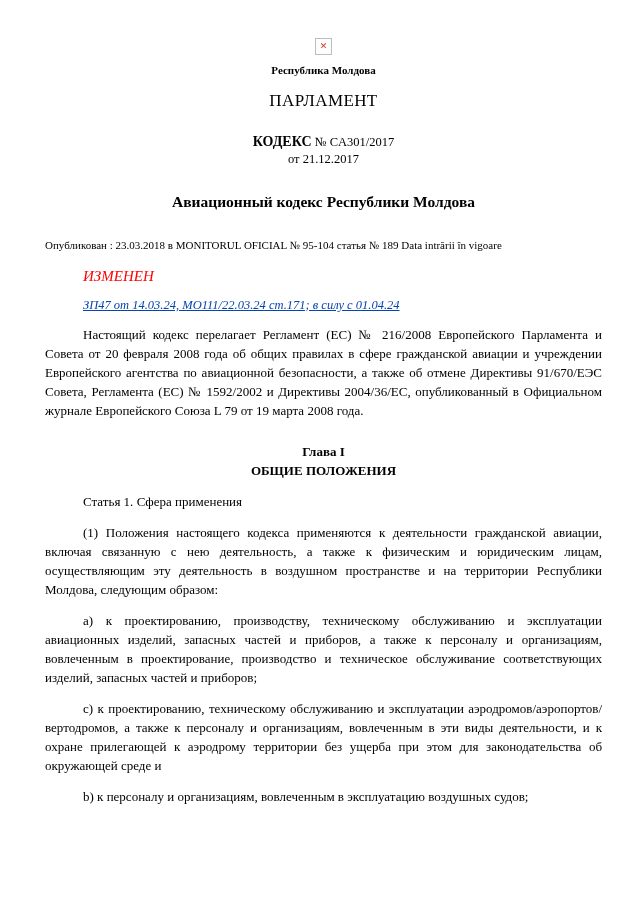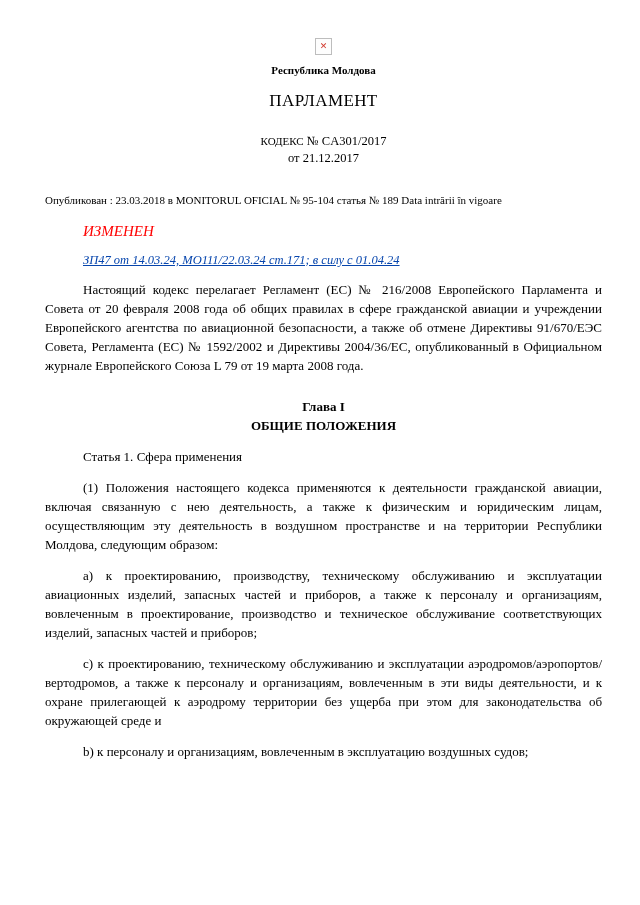--- a/index.html
+++ b/index.html
@@ -37,21 +37,21 @@
     position:absolute;left:0;right:0;top:1px;
     font-size:9px;line-height:12px;
     color:#d23b2f;
     font-family:"DejaVu Sans",sans-serif;
     text-align:center;
   }
 
   .country{font-weight:bold;font-size:11px;margin-top:9px;}
   .institution{font-size:17px;margin-top:15px;letter-spacing:.4px;}
   .codex-line{font-size:12.5px;margin-top:23px;}
-  .codex-line .doc-type{font-weight:normal;font-size:11px;}
+  .codex-line .doc-type{font-weight:bold;font-size:14px;}
   .doc-date{font-size:12.5px;margin-top:2px;}
   .doc-title{font-size:15.5px;font-weight:bold;margin:26px 0 0 0;}
 
   .publication{font-size:11px;margin:28px 0 0 0;text-align:left;}
 
   .amend-status{
     margin:17px 0 0 0;
     padding-left:38px;
     font-size:15px;
     font-style:italic;
@@ -102,20 +102,21 @@
 
   <div class="center institution">ПАРЛАМЕНТ</div>
 
   <div class="center codex-line">
     <span class="doc-type">КОДЕКС</span>
     <span>№ CA301/2017</span>
   </div>
 
   <div class="center doc-date">от 21.12.2017</div>
 
+  <div class="center doc-title">Авиационный кодекс Республики Молдова</div>
 
   <p class="publication">Опубликован : 23.03.2018 в MONITORUL OFICIAL № 95-104 статья № 189 Data intrării în vigoare</p>
 
   <p class="amend-status">ИЗМЕНЕН</p>
 
   <p class="amend-link-row">
     <a href="#">ЗП47 от 14.03.24, MO111/22.03.24 ст.171; в силу с 01.04.24</a>
   </p>
 
 

